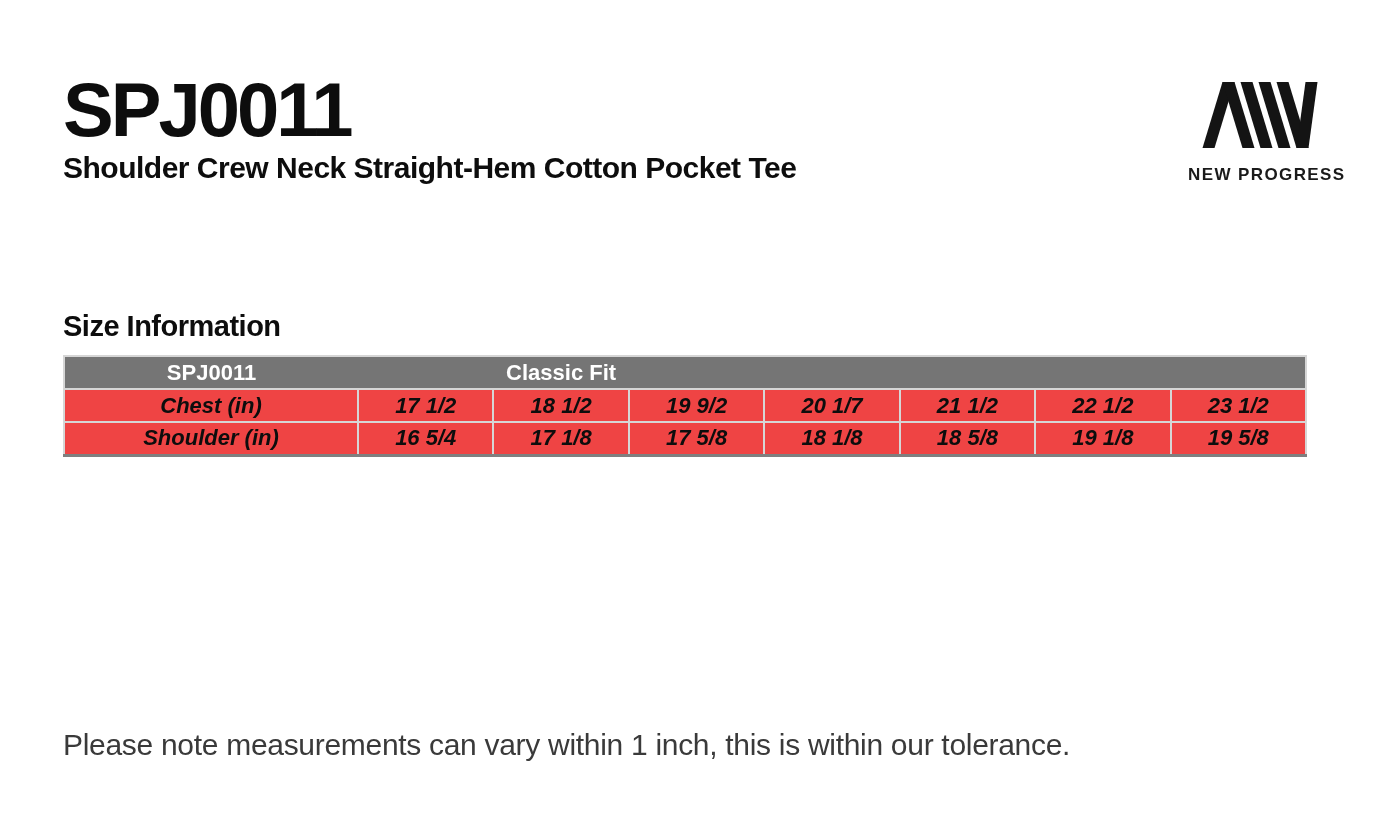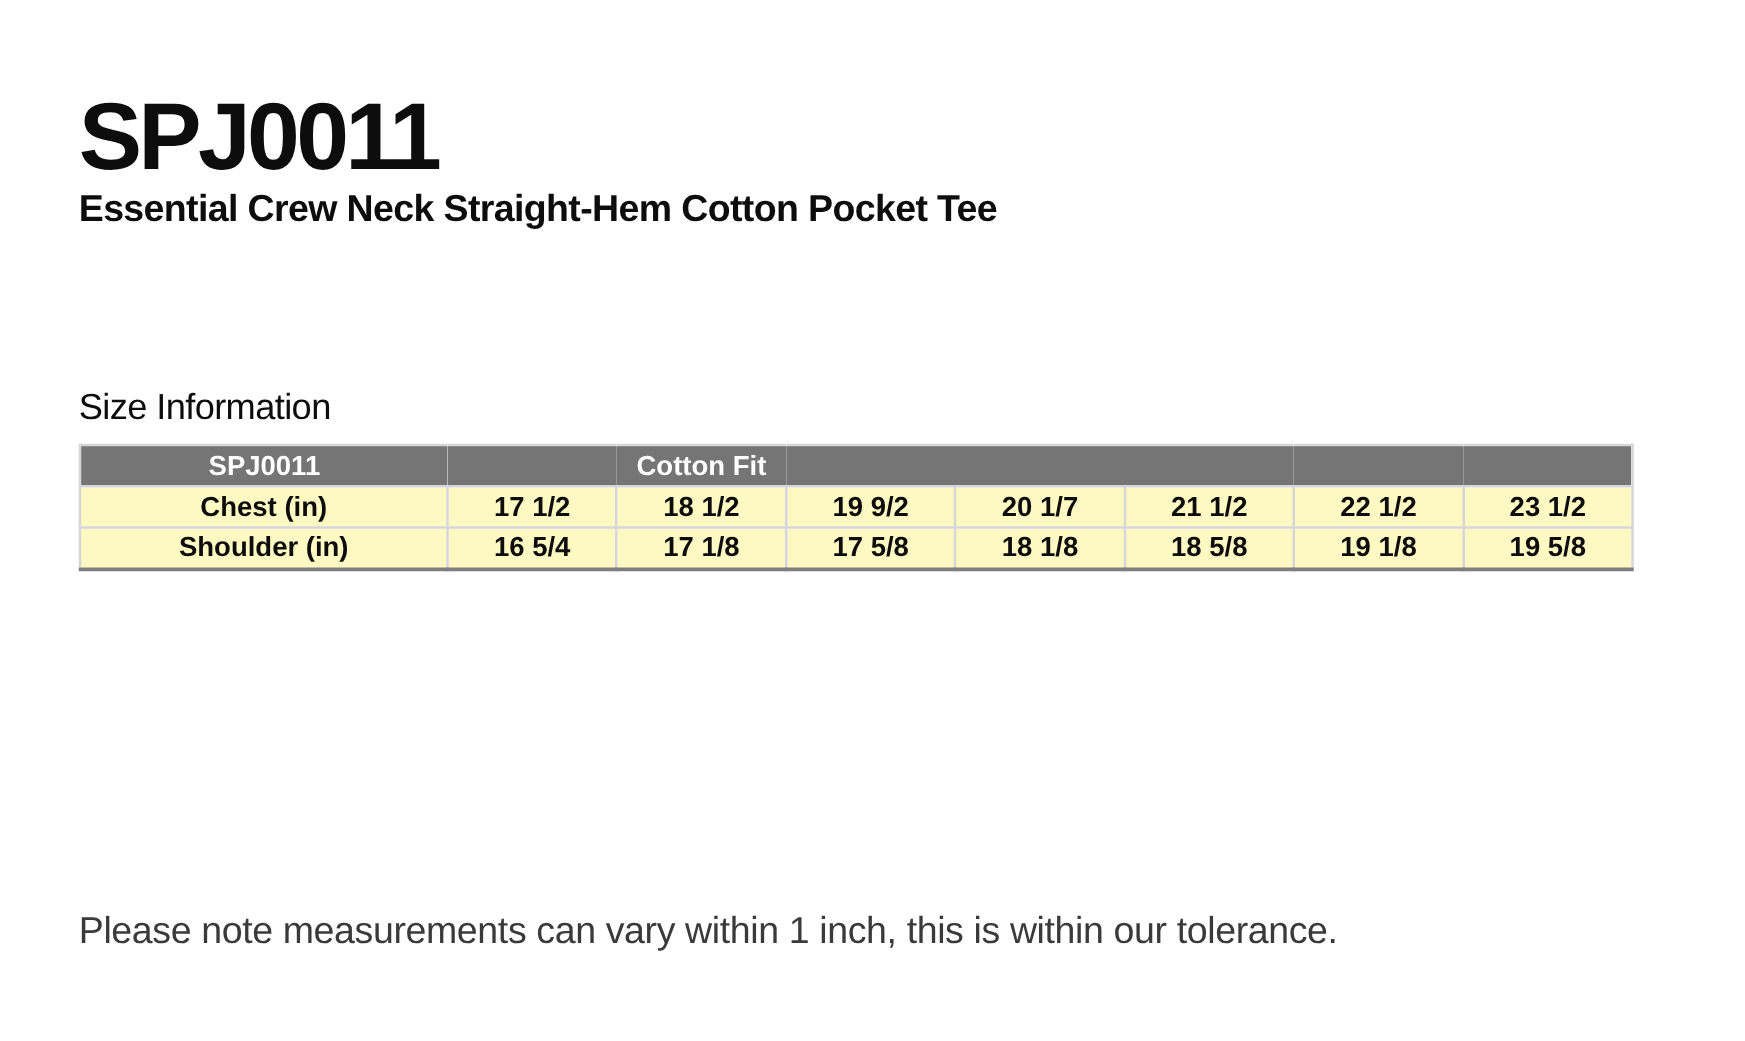--- a/index.html
+++ b/index.html
@@ -33,78 +33,90 @@
   .brand-mark{display:block;margin:0 auto;width:116px;height:66px;}
   .brand-mark polygon{fill:#141414;}
   .brand-name{
     margin-top:17px;font-size:17px;font-weight:700;letter-spacing:1.4px;
     color:#1a1a1a;white-space:nowrap;
   }
 
   
   .size-heading{
     position:absolute;left:63px;top:310px;margin:0;
-    font-size:29px;font-weight:400;letter-spacing:-0.5px;color:#0d0d0d;
+    font-size:29px;font-weight:700;letter-spacing:-0.5px;color:#0d0d0d;
   }
   table.size-table{
     position:absolute;left:63px;top:355px;width:1244px;
     border-collapse:collapse;table-layout:fixed;
     border:2px solid var(--table-border-light);
     border-bottom:3px solid var(--table-border-bottom);
   }
   .size-table col.label-col{width:294px;}
   .size-table th,.size-table td{
     height:33px;padding:0 4px;text-align:center;vertical-align:middle;
     font-size:22px;font-weight:700;line-height:1;overflow:hidden;white-space:nowrap;
   }
   .size-table th{
     background:var(--table-header-bg);color:var(--table-header-text);
     border:none;
   }
   .size-table td{
-    background:#fef9c3;color:#0d0d0d;
+    background:#ef4444;color:#0d0d0d;
     border:2px solid var(--table-border-light);
+    font-style:italic;
   }
 
   
   .note{
     position:absolute;left:63px;top:728px;margin:0;
     font-size:30px;font-weight:300;letter-spacing:-0.3px;
     color:var(--text-note);white-space:nowrap;
   }
 </style>
 </head>
 <body>
 
 <div class="page">
 
   <div class="title-block">
     <h1 class="product-code">SPJ0011</h1>
-    <h2 class="product-name">Essential Crew Neck Straight-Hem Cotton Pocket Tee</h2>
+    <h2 class="product-name">Shoulder Crew Neck Straight-Hem Cotton Pocket Tee</h2>
   </div>
 
+  <div class="brand">
+    <svg class="brand-mark" viewBox="0 0 115 66" xmlns="http://www.w3.org/2000/svg" aria-hidden="true">
+      <polygon points="20,0 32,0 12,66 0,66"></polygon>
+      <polygon points="20,0 32,0 52,66 40,66"></polygon>
+      <polygon points="38,0 50,0 70,66 58,66"></polygon>
+      <polygon points="56,0 68,0 88,66 76,66"></polygon>
+      <polygon points="74,0 86,0 106,66 94,66"></polygon>
+      <polygon points="103,0 115,0 106,66 94,66"></polygon>
+    </svg>
+    <div class="brand-name">NEW PROGRESS</div>
+  </div>
 
   <h3 class="size-heading">Size Information</h3>
 
   <table class="size-table">
     <colgroup>
       <col class="label-col">
       <col>
         <col>
         <col>
         <col>
         <col>
         <col>
         <col>
     </colgroup>
     <thead>
       <tr>
         <th>SPJ0011</th>
         <th></th>
-        <th>Cotton Fit</th>
+        <th>Classic Fit</th>
         <th></th>
         <th></th>
         <th></th>
         <th></th>
         <th></th>
       </tr>
     </thead>
     <tbody>
       <tr>
         <td>Chest (in)</td>

